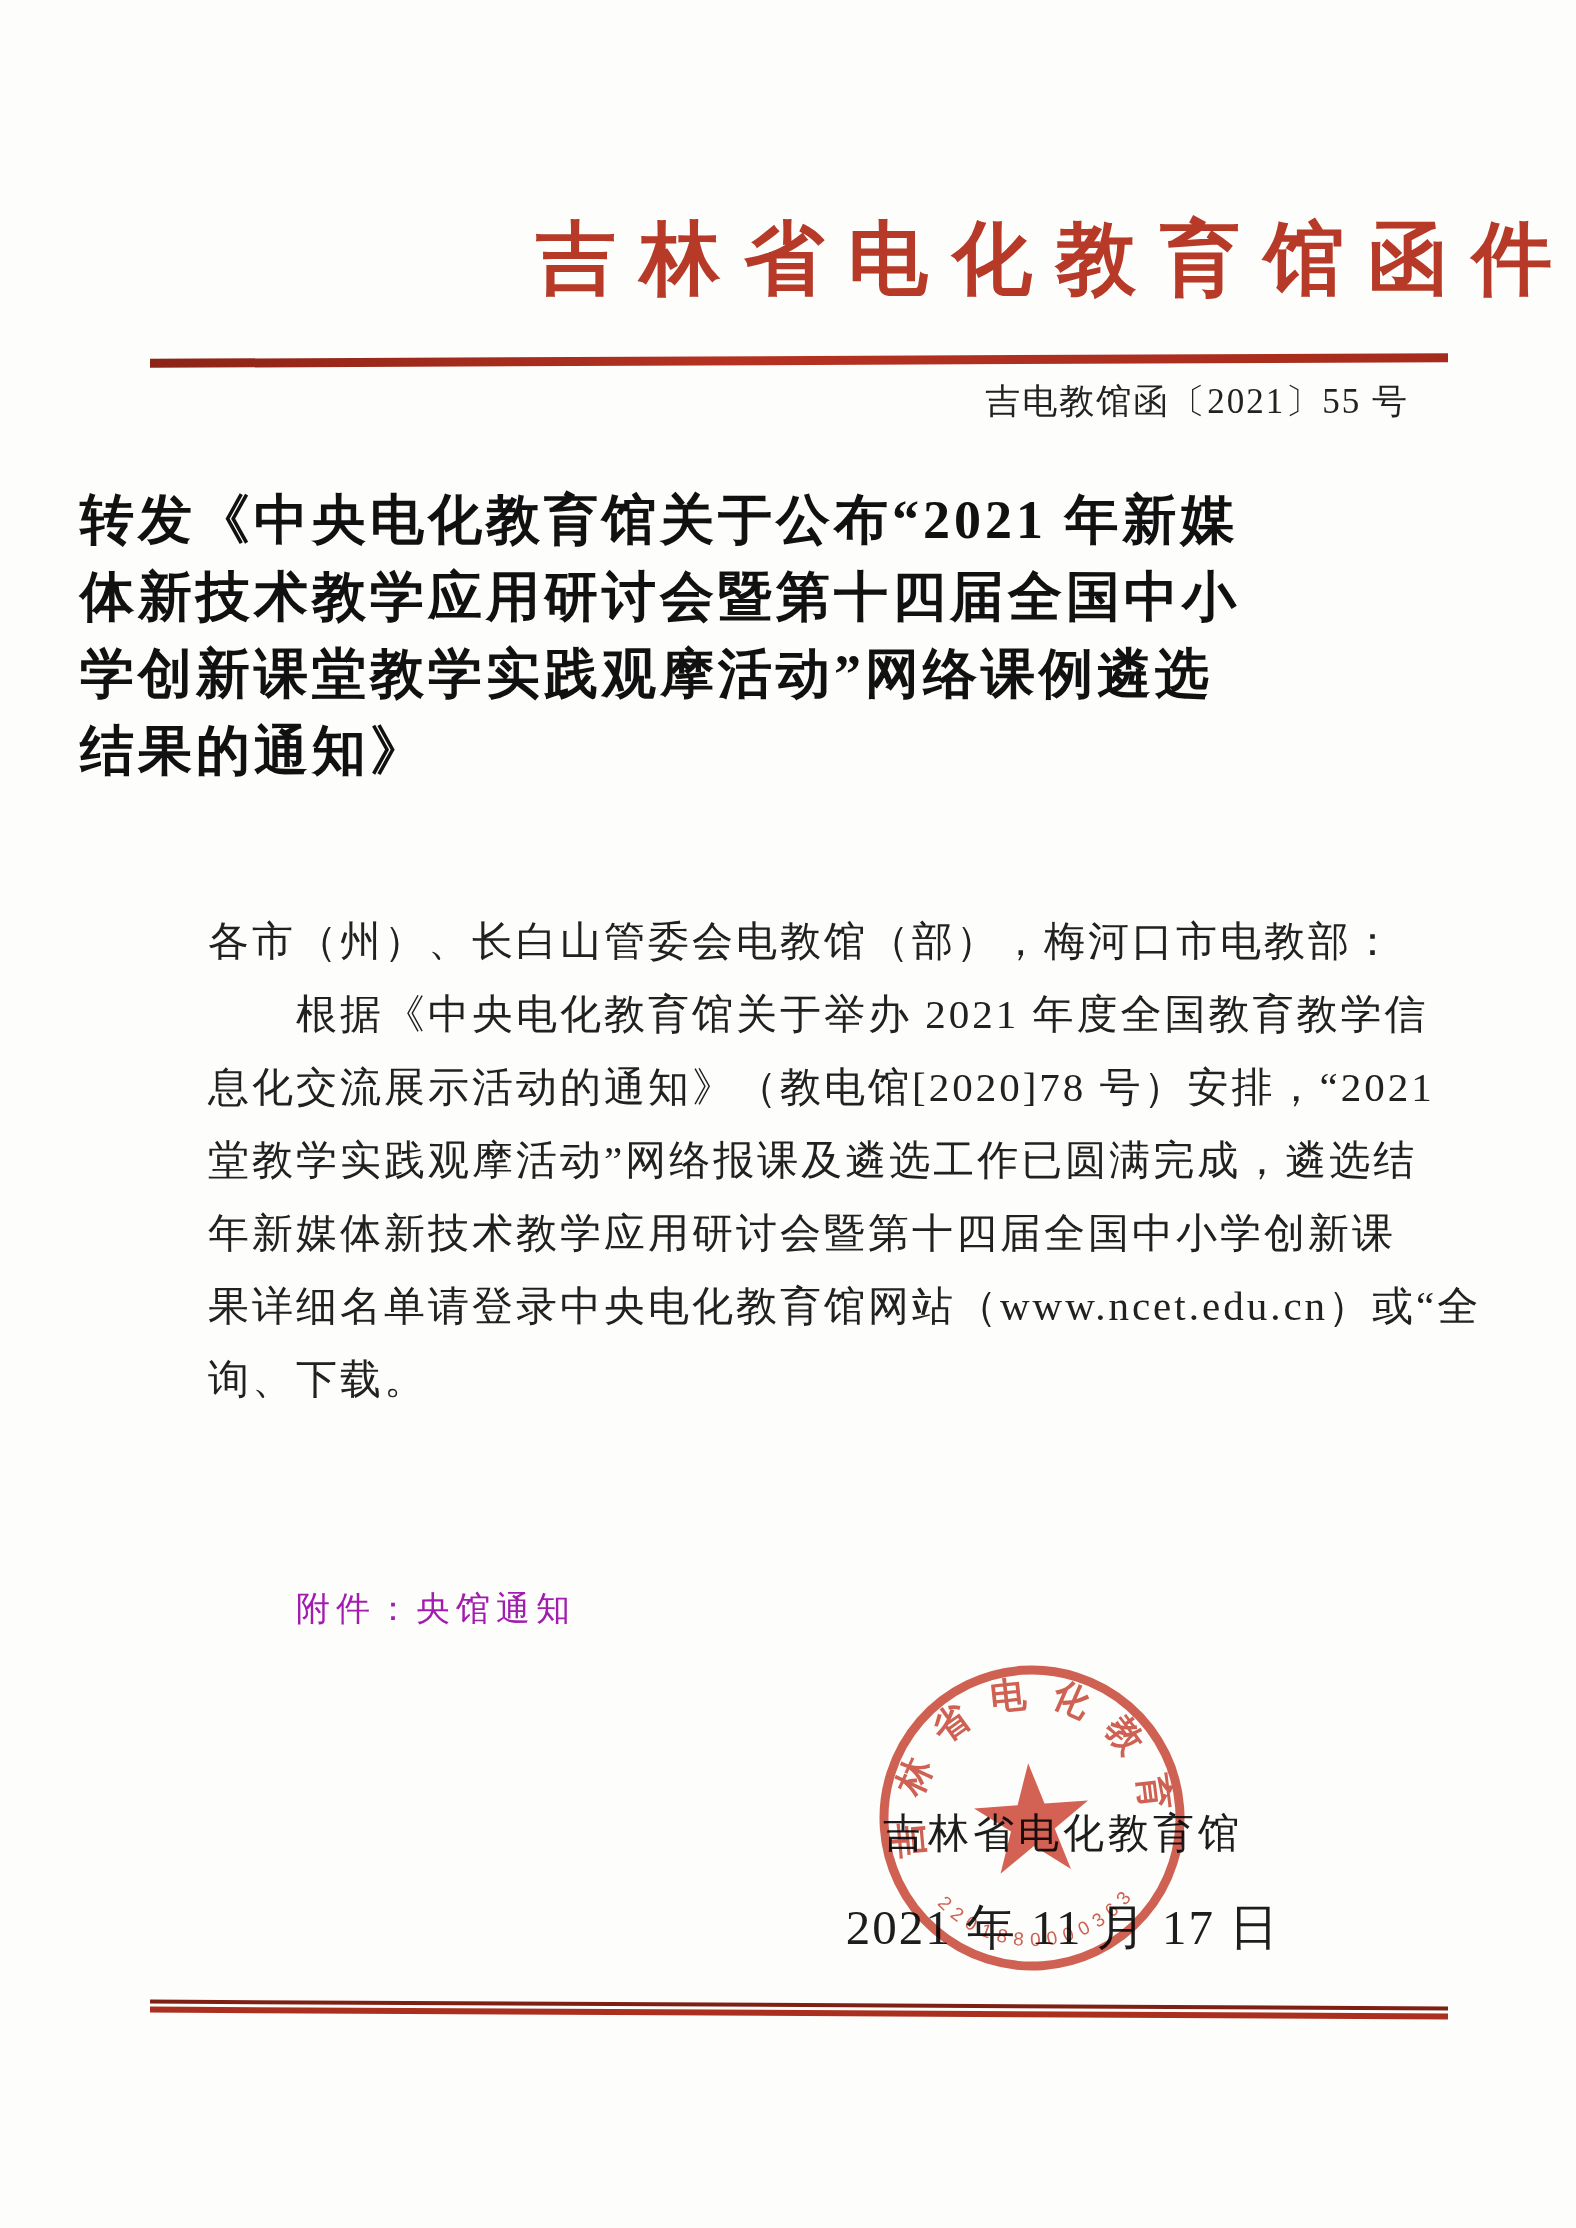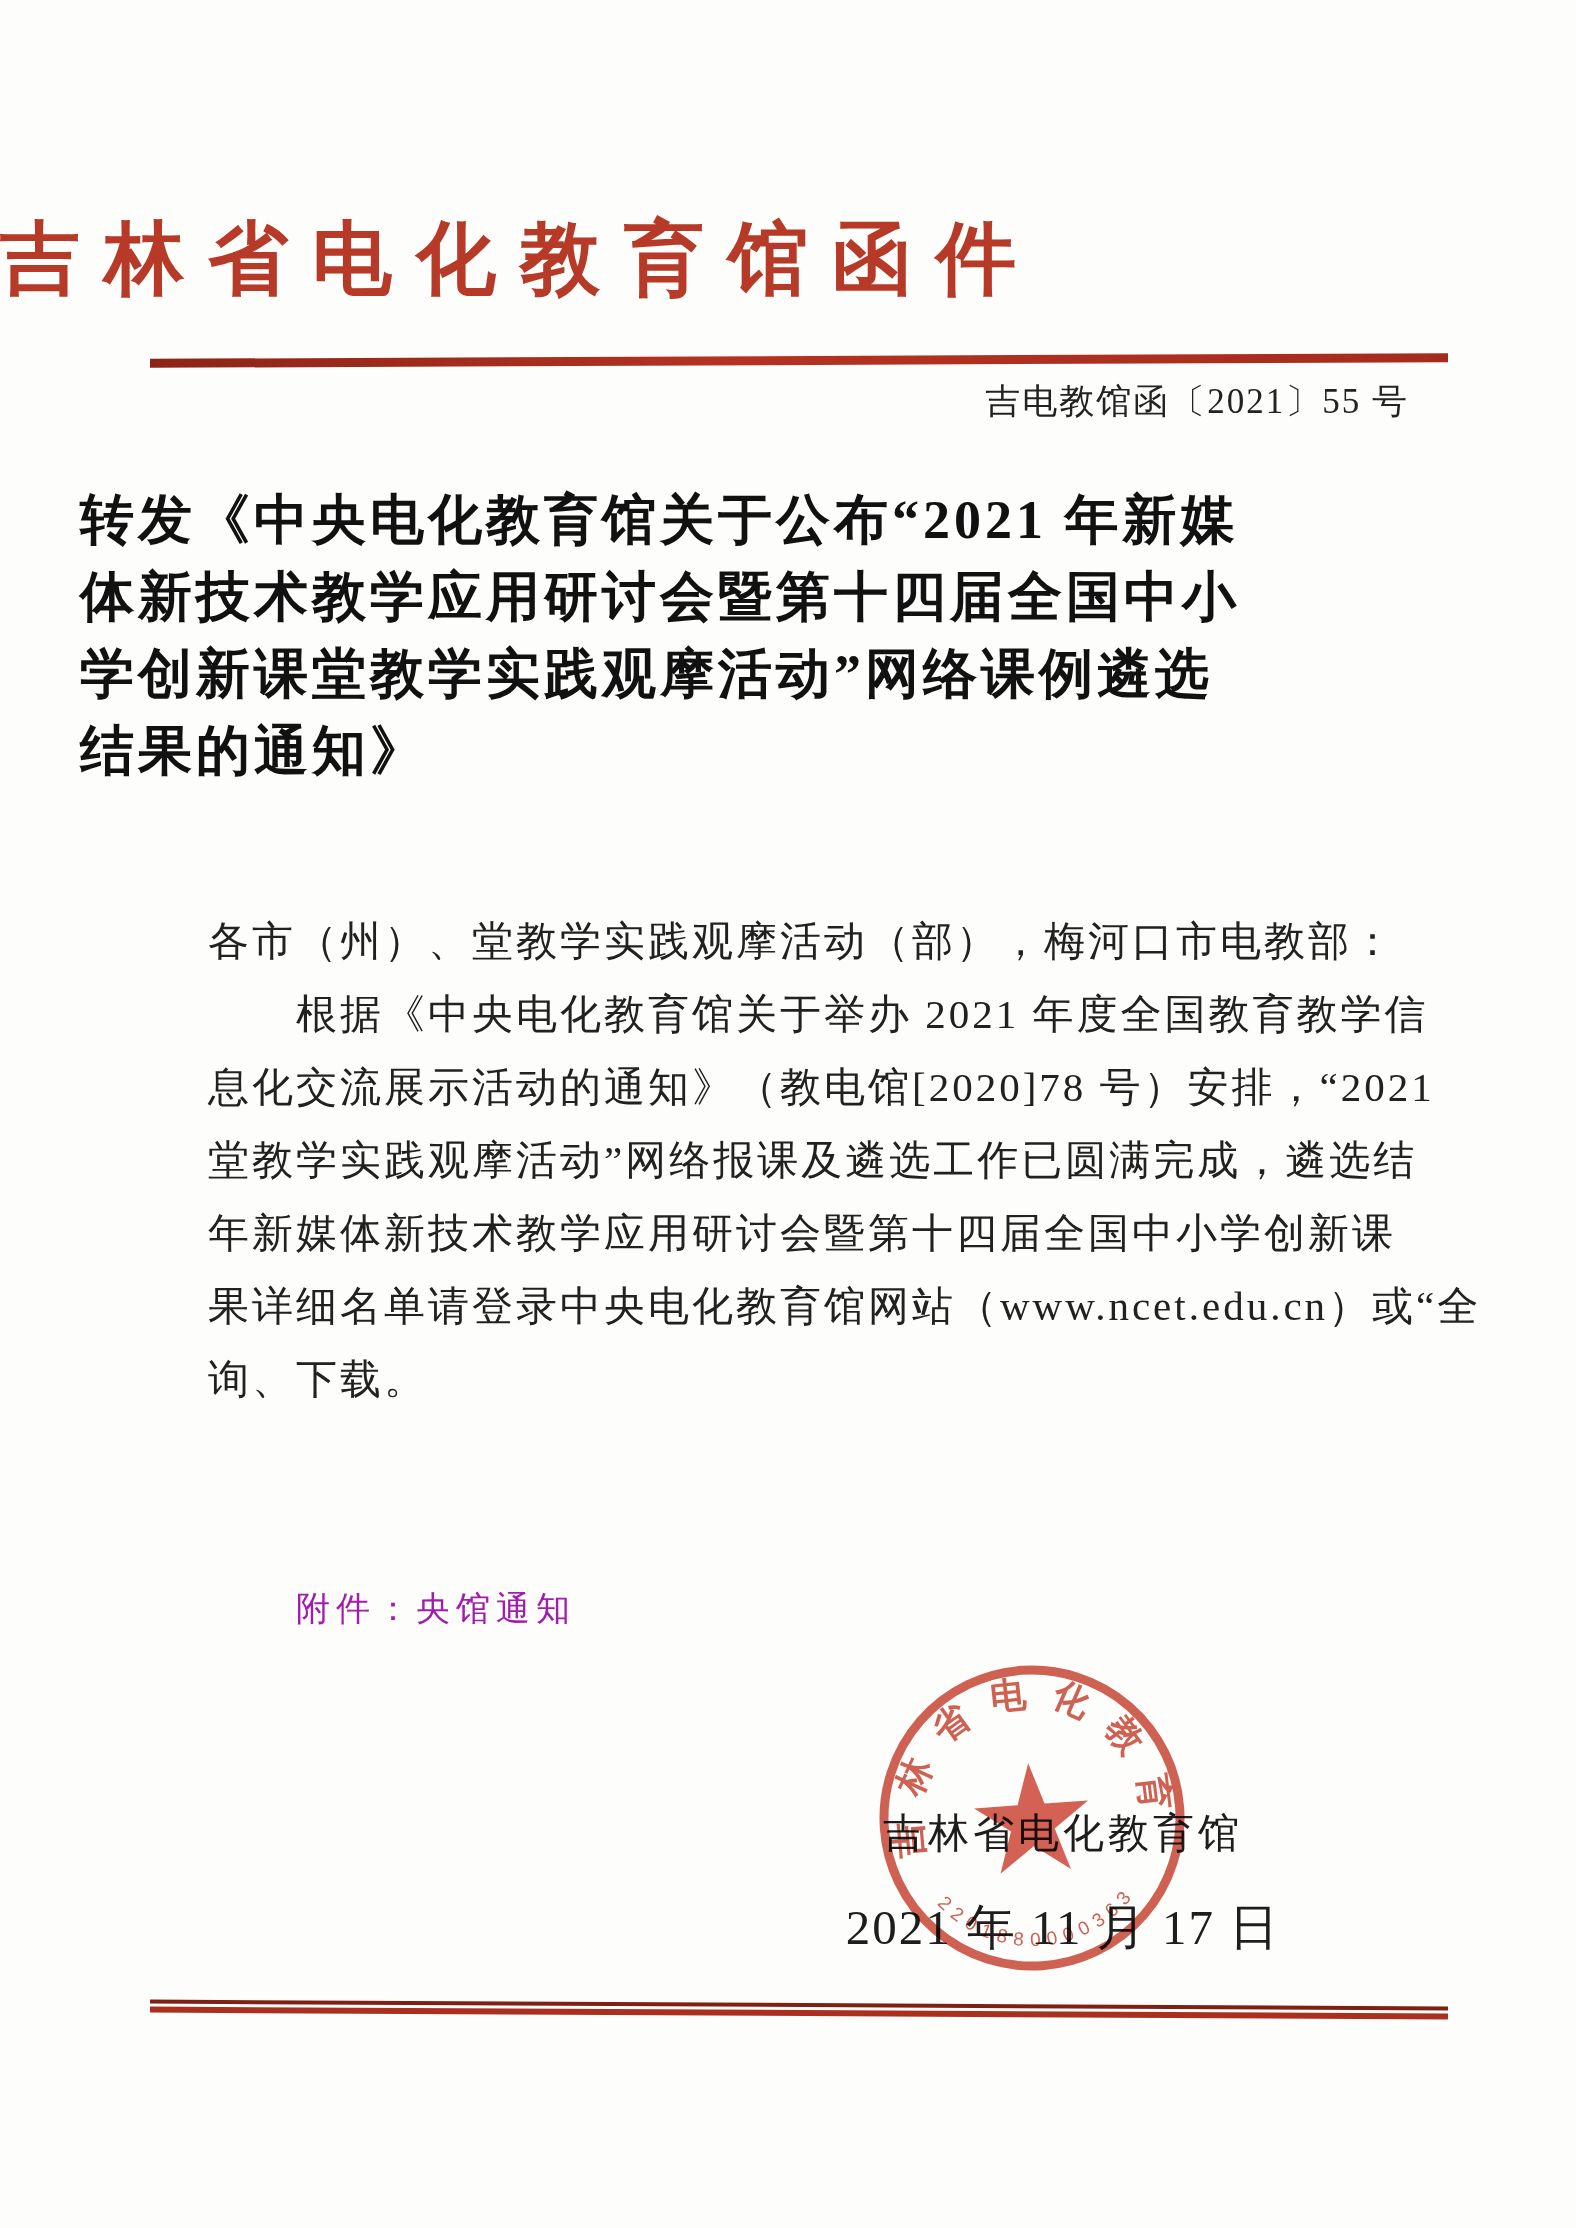--- a/index.html
+++ b/index.html
@@ -7,21 +7,21 @@
     position:relative;
     width:1576px;height:2228px;
     margin:0 auto;
     background:#fdfdfb;
     font-family:"Liberation Serif","DejaVu Serif",serif;
     color:#1f1f1f;
     overflow:hidden;
   }
   .letterhead-title{
     position:absolute;top:206px;left:0;right:0;
-    text-align:left;
+    text-align:right;
     font-size:80px;font-weight:bold;
     letter-spacing:24px;
     color:#b63a27;
     white-space:nowrap;
   }
   .rule-top{
     position:absolute;top:356px;left:150px;width:1298px;height:9px;
     background:linear-gradient(to right,#8c2417,#b53222 45%,#a52c1c);
     transform:rotate(-0.25deg);
   }
@@ -85,21 +85,21 @@
   <div class="doc-number">吉电教馆函〔2021〕55 号</div>
 
   <div class="notice-title">
     <div class="tline">转发《中央电化教育馆关于公布“2021 年新媒</div>
     <div class="tline">体新技术教学应用研讨会暨第十四届全国中小</div>
     <div class="tline">学创新课堂教学实践观摩活动”网络课例遴选</div>
     <div class="tline">结果的通知》</div>
   </div>
 
   <div class="body-block">
-    <div class="bline">各市（州）、堂教学实践观摩活动（部），梅河口市电教部：</div>
+    <div class="bline">各市（州）、长白山管委会电教馆（部），梅河口市电教部：</div>
     <div class="bline p-indent">根据《中央电化教育馆关于举办 2021 年度全国教育教学信</div>
     <div class="bline">息化交流展示活动的通知》（教电馆[2020]78 号）安排，“2021</div>
     <div class="bline">堂教学实践观摩活动”网络报课及遴选工作已圆满完成，遴选结</div>
     <div class="bline">年新媒体新技术教学应用研讨会暨第十四届全国中小学创新课</div>
     <div class="bline">果详细名单请登录中央电化教育馆网站（www.ncet.edu.cn）或“全</div>
     <div class="bline">询、下载。</div>
   </div>
 
   <div class="attachment">附件：央馆通知</div>
 

